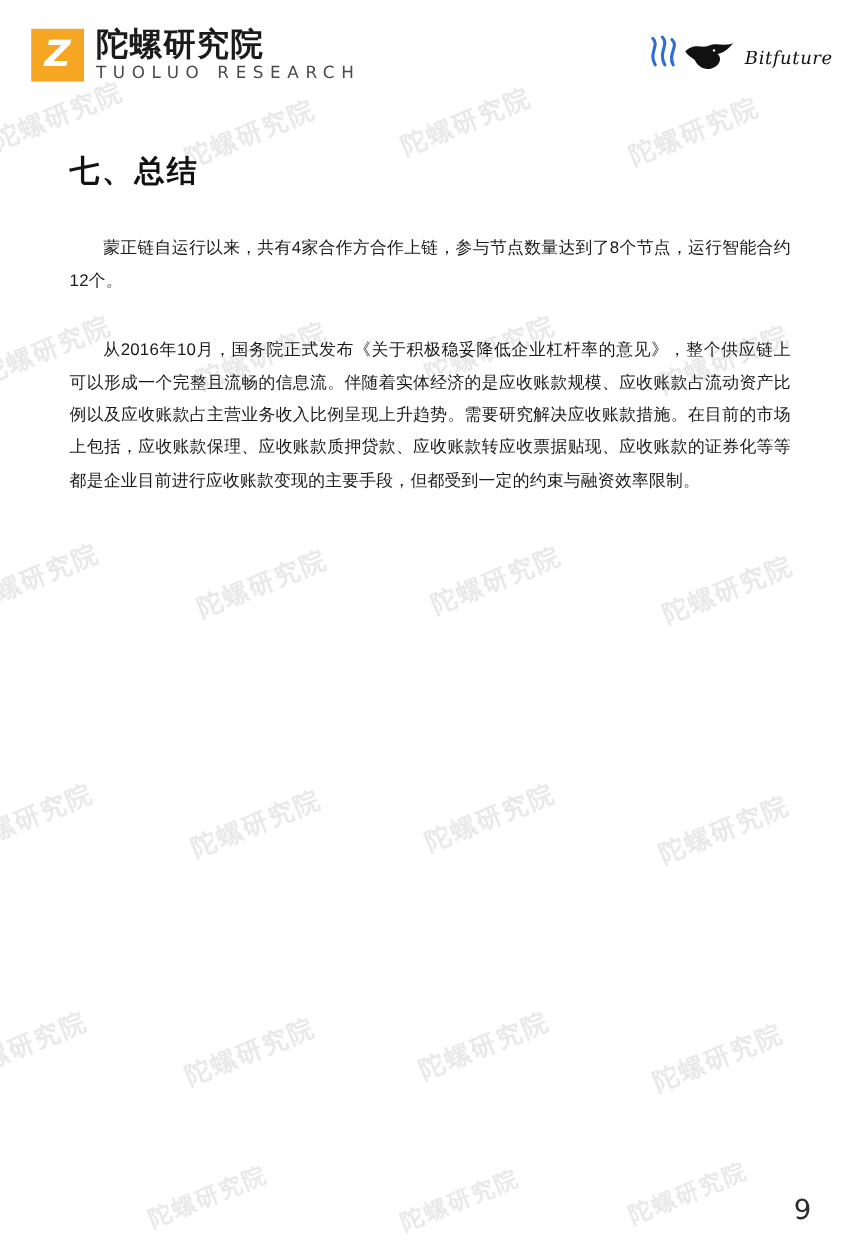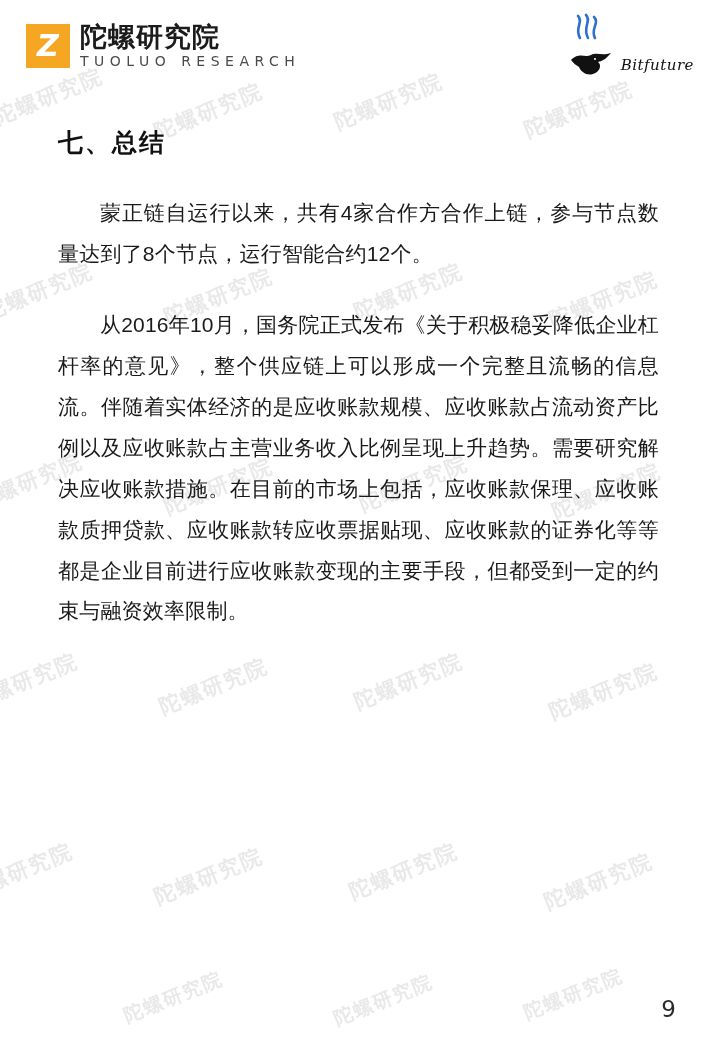--- a/index.html
+++ b/index.html
@@ -85,22 +85,21 @@
     line-height: 1.05;
   }
   .brand-en {
     font-size: 14px;
     letter-spacing: 5.5px;
     color: #4a4a4a;
     font-family: "DejaVu Sans", sans-serif;
   }
   .brand-right {
     display: flex;
-    align-items: flex-start;
-    flex-direction: column;
+    align-items: flex-end;
   }
   .partner-glyph {
     color: #2f6fd0;
     line-height: 1;
   }
   .partner-two {
     display: flex;
     align-items: center;
     gap: 8px;
   }
@@ -124,21 +123,21 @@
   }
   .section-title {
     font-size: 25px;
     font-weight: 700;
     color: #111111;
     letter-spacing: 2px;
     margin: 0 0 34px 0;
   }
   p.para {
     margin: 0 0 30px 0;
-    font-size: 21px;
+    font-size: 14px;
     line-height: 1.95;
     color: #1a1a1a;
     text-align: justify;
     text-indent: 2em;
     letter-spacing: 0.2px;
   }
 
   
   .page-number {
     position: absolute;

